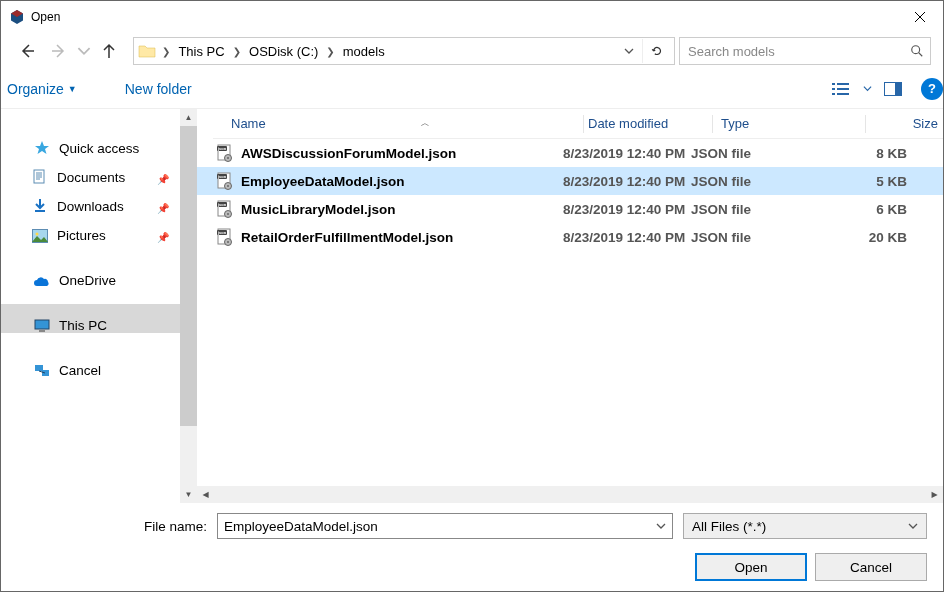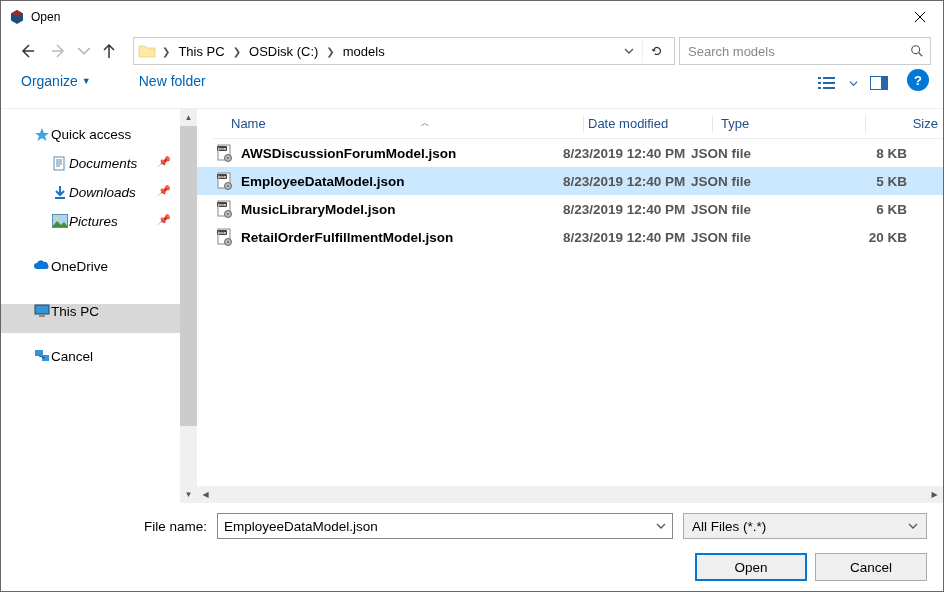--- a/index.html
+++ b/index.html
@@ -17,32 +17,32 @@
   .addressbar .folder-icon { width: 18px; height: 16px; margin-right: 4px; }
   .addressbar .crumb { padding: 0 6px; font-size: 13px; cursor: pointer; height: 24px; display: flex; align-items: center; }
   .addressbar .sep { color: #555; padding: 0 2px; font-size: 10px; }
   .addressbar .spacer { flex: 1; }
   .addressbar .addr-drop { width: 22px; height: 24px; display: flex; align-items: center; justify-content: center; cursor: pointer; color: #555; }
   .addressbar .refresh { width: 28px; height: 24px; display: flex; align-items: center; justify-content: center; cursor: pointer; border-left: 1px solid #eee; margin-left: 2px; color: #333; }
   .searchbox { width: 252px; height: 28px; border: 1px solid #ccc; display: flex; align-items: center; padding: 0 6px; }
   .searchbox input { border: none; outline: none; flex: 1; font-size: 13px; background: transparent; color: #555; }
   .searchbox input::placeholder { color: #888; }
   .searchbox .sicon { color: #555; }
-  .toolbar { height: 40px; display: flex; align-items: flex-start; padding: 0 14px; border-bottom: 1px solid #eee; }
+  .toolbar { height: 40px; display: flex; align-items: center; padding: 0 0; border-bottom: 1px solid #eee; }
   .tool-link { color: #0063B1; font-size: 14px; padding: 4px 6px; cursor: pointer; display: flex; align-items: center; gap: 4px; }
   .tool-link .drop { font-size: 9px; }
   .tool-gap { width: 36px; }
   .tool-spacer { flex: 1; }
   .view-btn { width: 28px; height: 28px; display: flex; align-items: center; justify-content: center; cursor: pointer; margin: 0 2px; color: #555; }
   .help-btn { width: 22px; height: 22px; border-radius: 50%; background: #0078D7; color: #fff; display: flex; align-items: center; justify-content: center; font-size: 13px; font-weight: bold; margin-left: 12px; cursor: pointer; }
   .body { display: flex; height: 394px; }
   .sidebar-wrap { width: 196px; display: flex; }
   .sidebar { flex: 1; padding-top: 18px; font-size: 13.5px; overflow: hidden; }
-  .side-item { display: flex; align-items: flex-start; height: 29px; padding-left: 32px; cursor: pointer; }
-  .side-item.indent { padding-left: 50px; font-style: italic; }
+  .side-item { display: flex; align-items: flex-end; height: 29px; padding-left: 32px; cursor: pointer; gap: 8px; }
+  .side-item.indent { padding-left: 30px; }
   .side-item.selected { background: #d8d8d8; }
   .side-item .sicon { width: 18px; display: flex; align-items: center; justify-content: center; }
   .side-item .pin { margin-left: auto; margin-right: 10px; color: #888; font-size: 10px; }
   .side-spacer { height: 16px; }
   .sidebar-scroll { width: 17px; background: #f0f0f0; position: relative; display: flex; flex-direction: column; }
   .scroll-arrow { height: 17px; display: flex; align-items: center; justify-content: center; font-size: 8px; color: #555; cursor: pointer; }
   .scroll-track { flex: 1; position: relative; }
   .scroll-thumb { position: absolute; left: 0; right: 0; top: 0; height: 300px; background: #ccc; }
   .main { flex: 1; display: flex; flex-direction: column; }
   .cols { display: flex; height: 30px; align-items: center; font-size: 13px; color: #1E4E8C; padding-left: 18px; border-bottom: 1px solid #eee; margin-left: 16px; }

